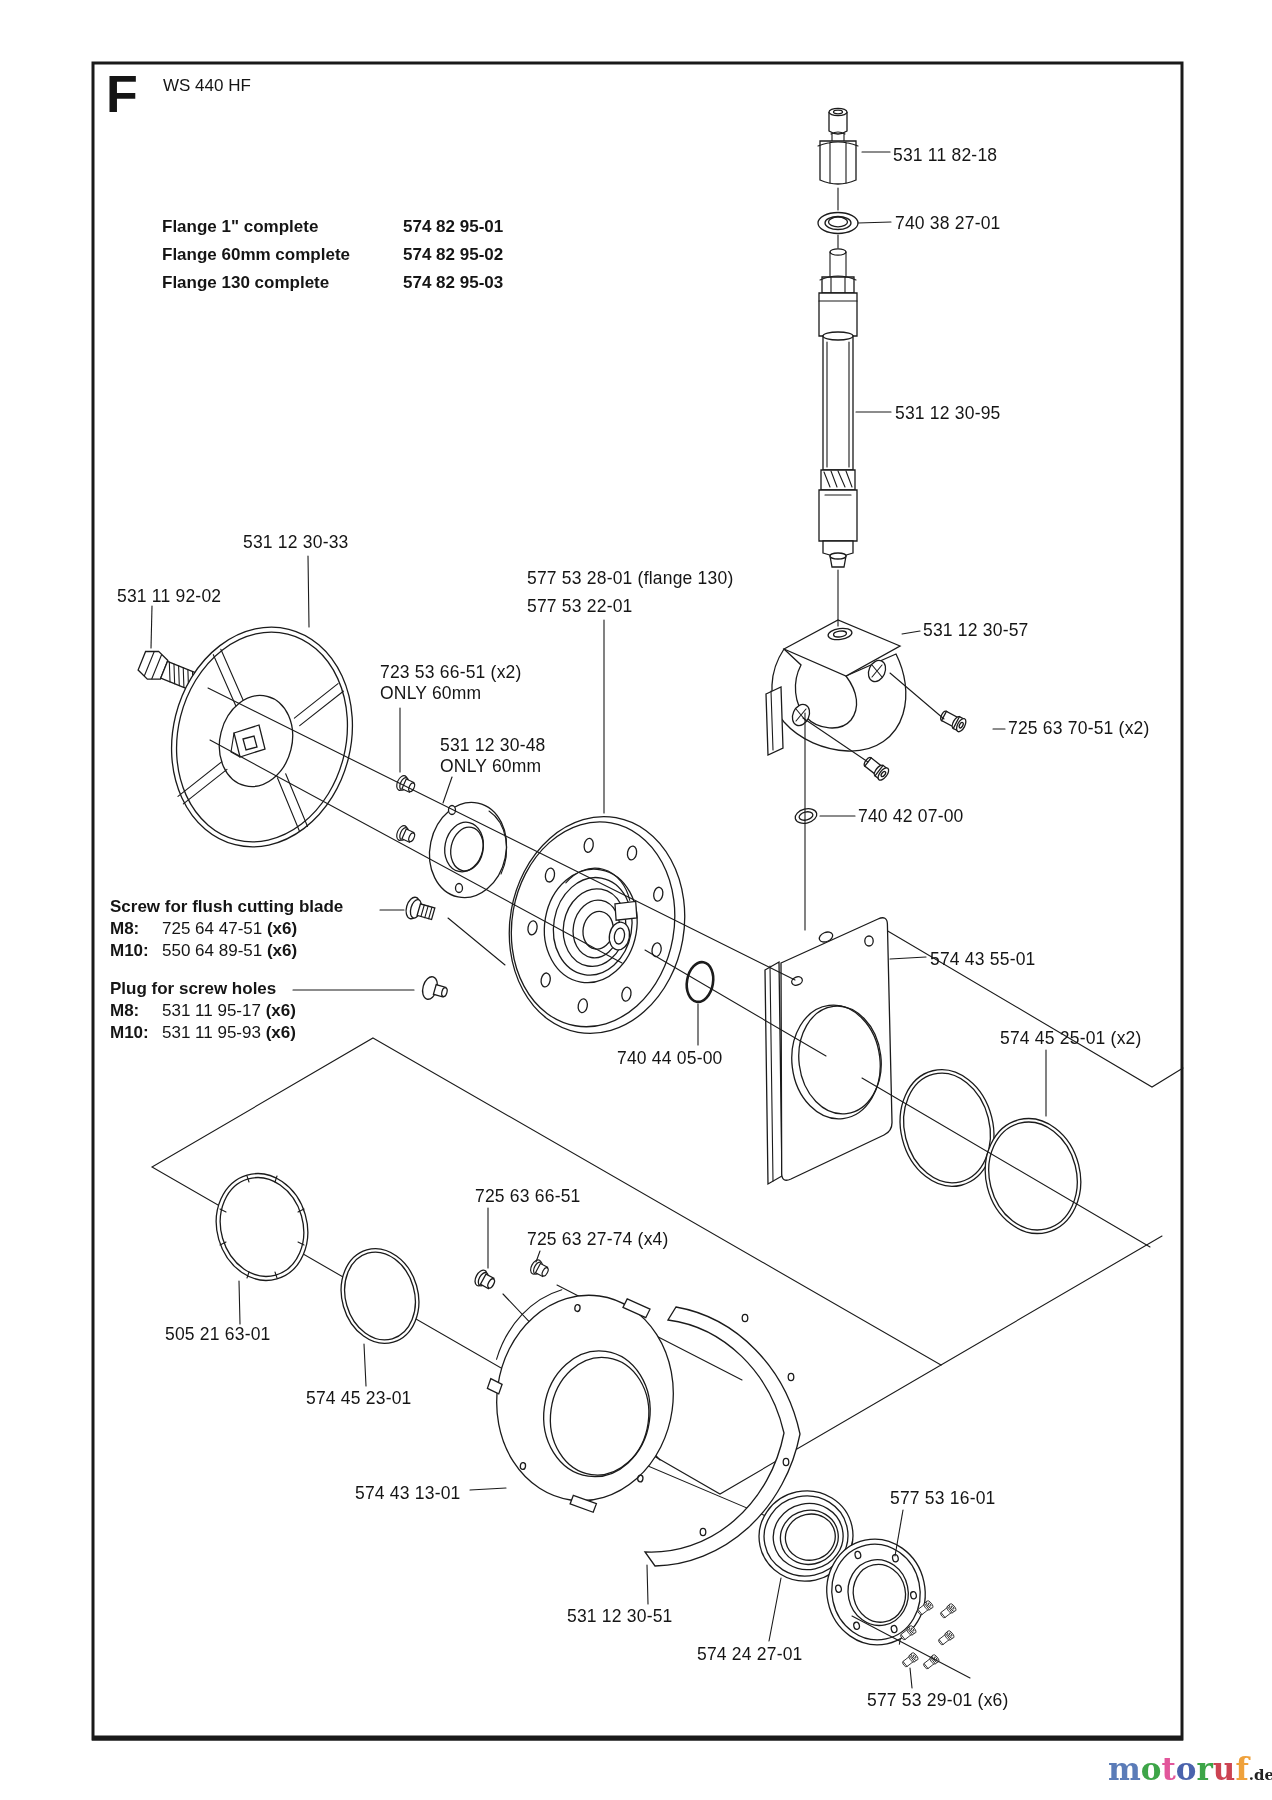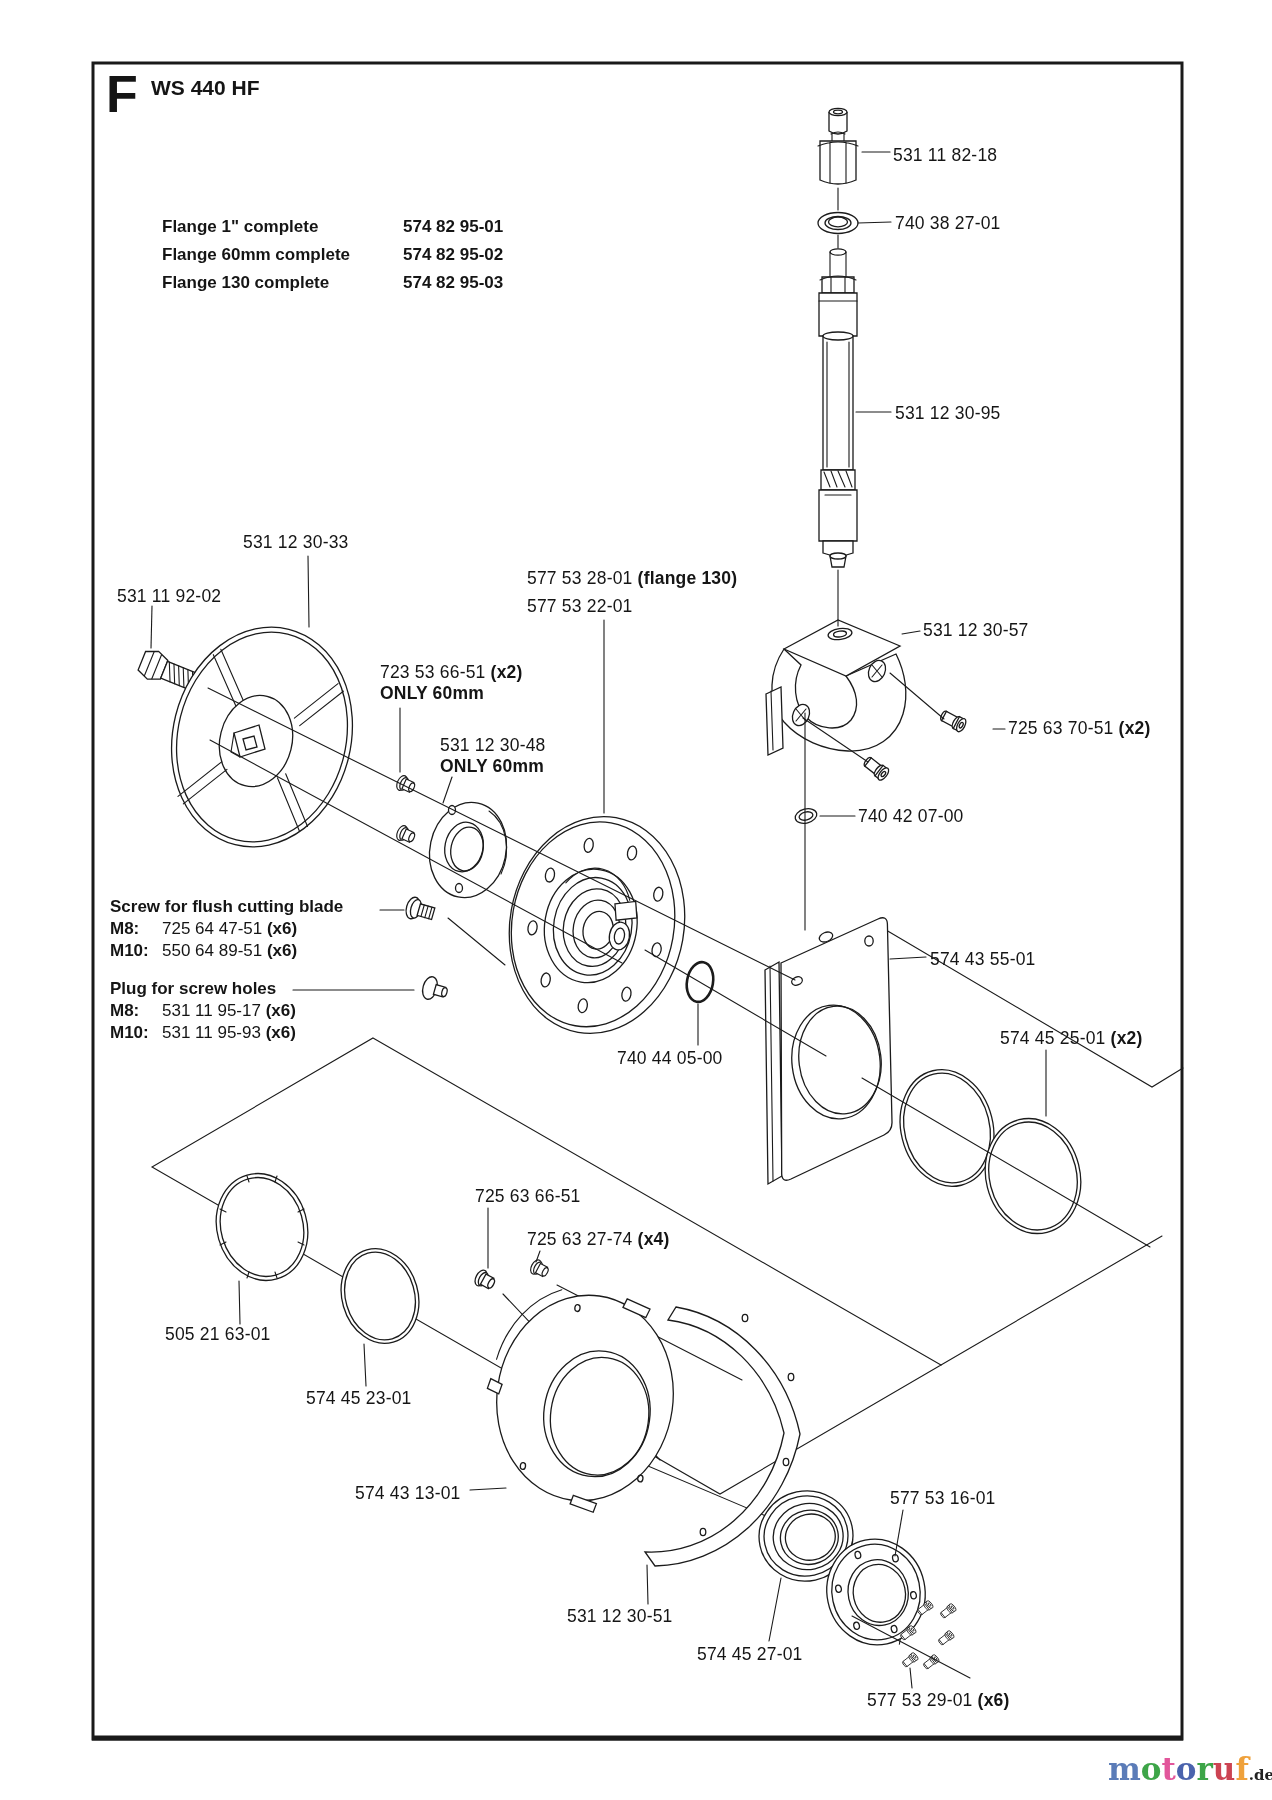--- a/index.html
+++ b/index.html
@@ -6,26 +6,26 @@
   .page{position:relative;width:1272px;height:1800px;background:#ffffff;overflow:hidden;
         font-family:"Liberation Sans",sans-serif;color:#151515;}
   svg{position:absolute;left:0;top:0;width:1272px;height:1800px;}
   .s *{fill:#ffffff;stroke:#1b1b1b;stroke-width:1.3;}
   .s .ln, .ln *{fill:none;stroke:#1b1b1b;stroke-width:1.1;stroke-linecap:round;}
   .s .no{fill:none;}
   .s .thick{fill:none;stroke-width:2.6;}
   .frame{fill:none;stroke:#1a1a1a;stroke-width:3;}
   .frame2{stroke:#1a1a1a;stroke-width:5;}
   .hdr-letter{position:absolute;left:106px;top:68px;font-size:52px;font-weight:bold;line-height:1;}
-  .hdr-model{position:absolute;left:151px;top:76px;font-size:21px;font-weight:bold;}
+  .hdr-model{position:absolute;left:163px;top:76px;font-size:17px;font-weight:normal;}
   .ftable{position:absolute;left:162px;top:213px;font-size:17px;font-weight:bold;}
   .ftable .frow{height:28px;line-height:28px;white-space:nowrap;}
   .ftable .fname{display:inline-block;width:241px;}
   .pl{position:absolute;white-space:nowrap;font-size:17.5px;line-height:21px;letter-spacing:.2px;}
-  .pl b{font-weight:bold;}
+  .pl b{font-weight:normal;}
   .blk{position:absolute;font-size:17px;line-height:22px;white-space:nowrap;}
   .blk .bt{font-weight:bold;}
   .blk .pre{display:inline-block;width:52px;font-weight:bold;}
   .blk .qty{font-weight:bold;}
   .logo{position:absolute;left:1108px;top:1752px;font-family:"DejaVu Serif",serif;
         font-weight:bold;font-size:31px;line-height:1.1;white-space:nowrap;}
   .logo .dom{font-size:15px;font-weight:bold;color:#222;}
 </style>
 </head>
 <body>
@@ -341,21 +341,21 @@
     <div><span class="pre">M8:</span><span>531 11 95-17</span> <span class="qty">(x6)</span></div>
     <div><span class="pre">M10:</span><span>531 11 95-93</span> <span class="qty">(x6)</span></div>
   </div>
 
   <div class="pl" style="left:165px;top:1324px">505 21 63-01</div>
   <div class="pl" style="left:306px;top:1388px">574 45 23-01</div>
   <div class="pl" style="left:475px;top:1186px">725 63 66-51</div>
   <div class="pl" style="left:527px;top:1229px"><span>725 63 27-74</span> <b>(x4)</b></div>
   <div class="pl" style="left:355px;top:1483px">574 43 13-01</div>
   <div class="pl" style="left:567px;top:1606px">531 12 30-51</div>
-  <div class="pl" style="left:697px;top:1644px">574 45 27-01</div>
+  <div class="pl" style="left:697px;top:1644px">574 24 27-01</div>
   <div class="pl" style="left:890px;top:1488px">577 53 16-01</div>
   <div class="pl" style="left:867px;top:1690px"><span>577 53 29-01</span> <b>(x6)</b></div>
 
   <div class="logo">
     <span style="color: rgb(91, 124, 184);">m</span><span style="color: rgb(61, 165, 72);">o</span><span style="color: rgb(226, 86, 155);">t</span><span style="color: rgb(74, 99, 173);">o</span><span style="color: rgb(61, 165, 72);">r</span><span style="color: rgb(204, 67, 82);">u</span><span style="color: rgb(239, 161, 59);">f</span><span class="dom">.de</span>
   </div>
 
 </div>
 
 </body></html>

